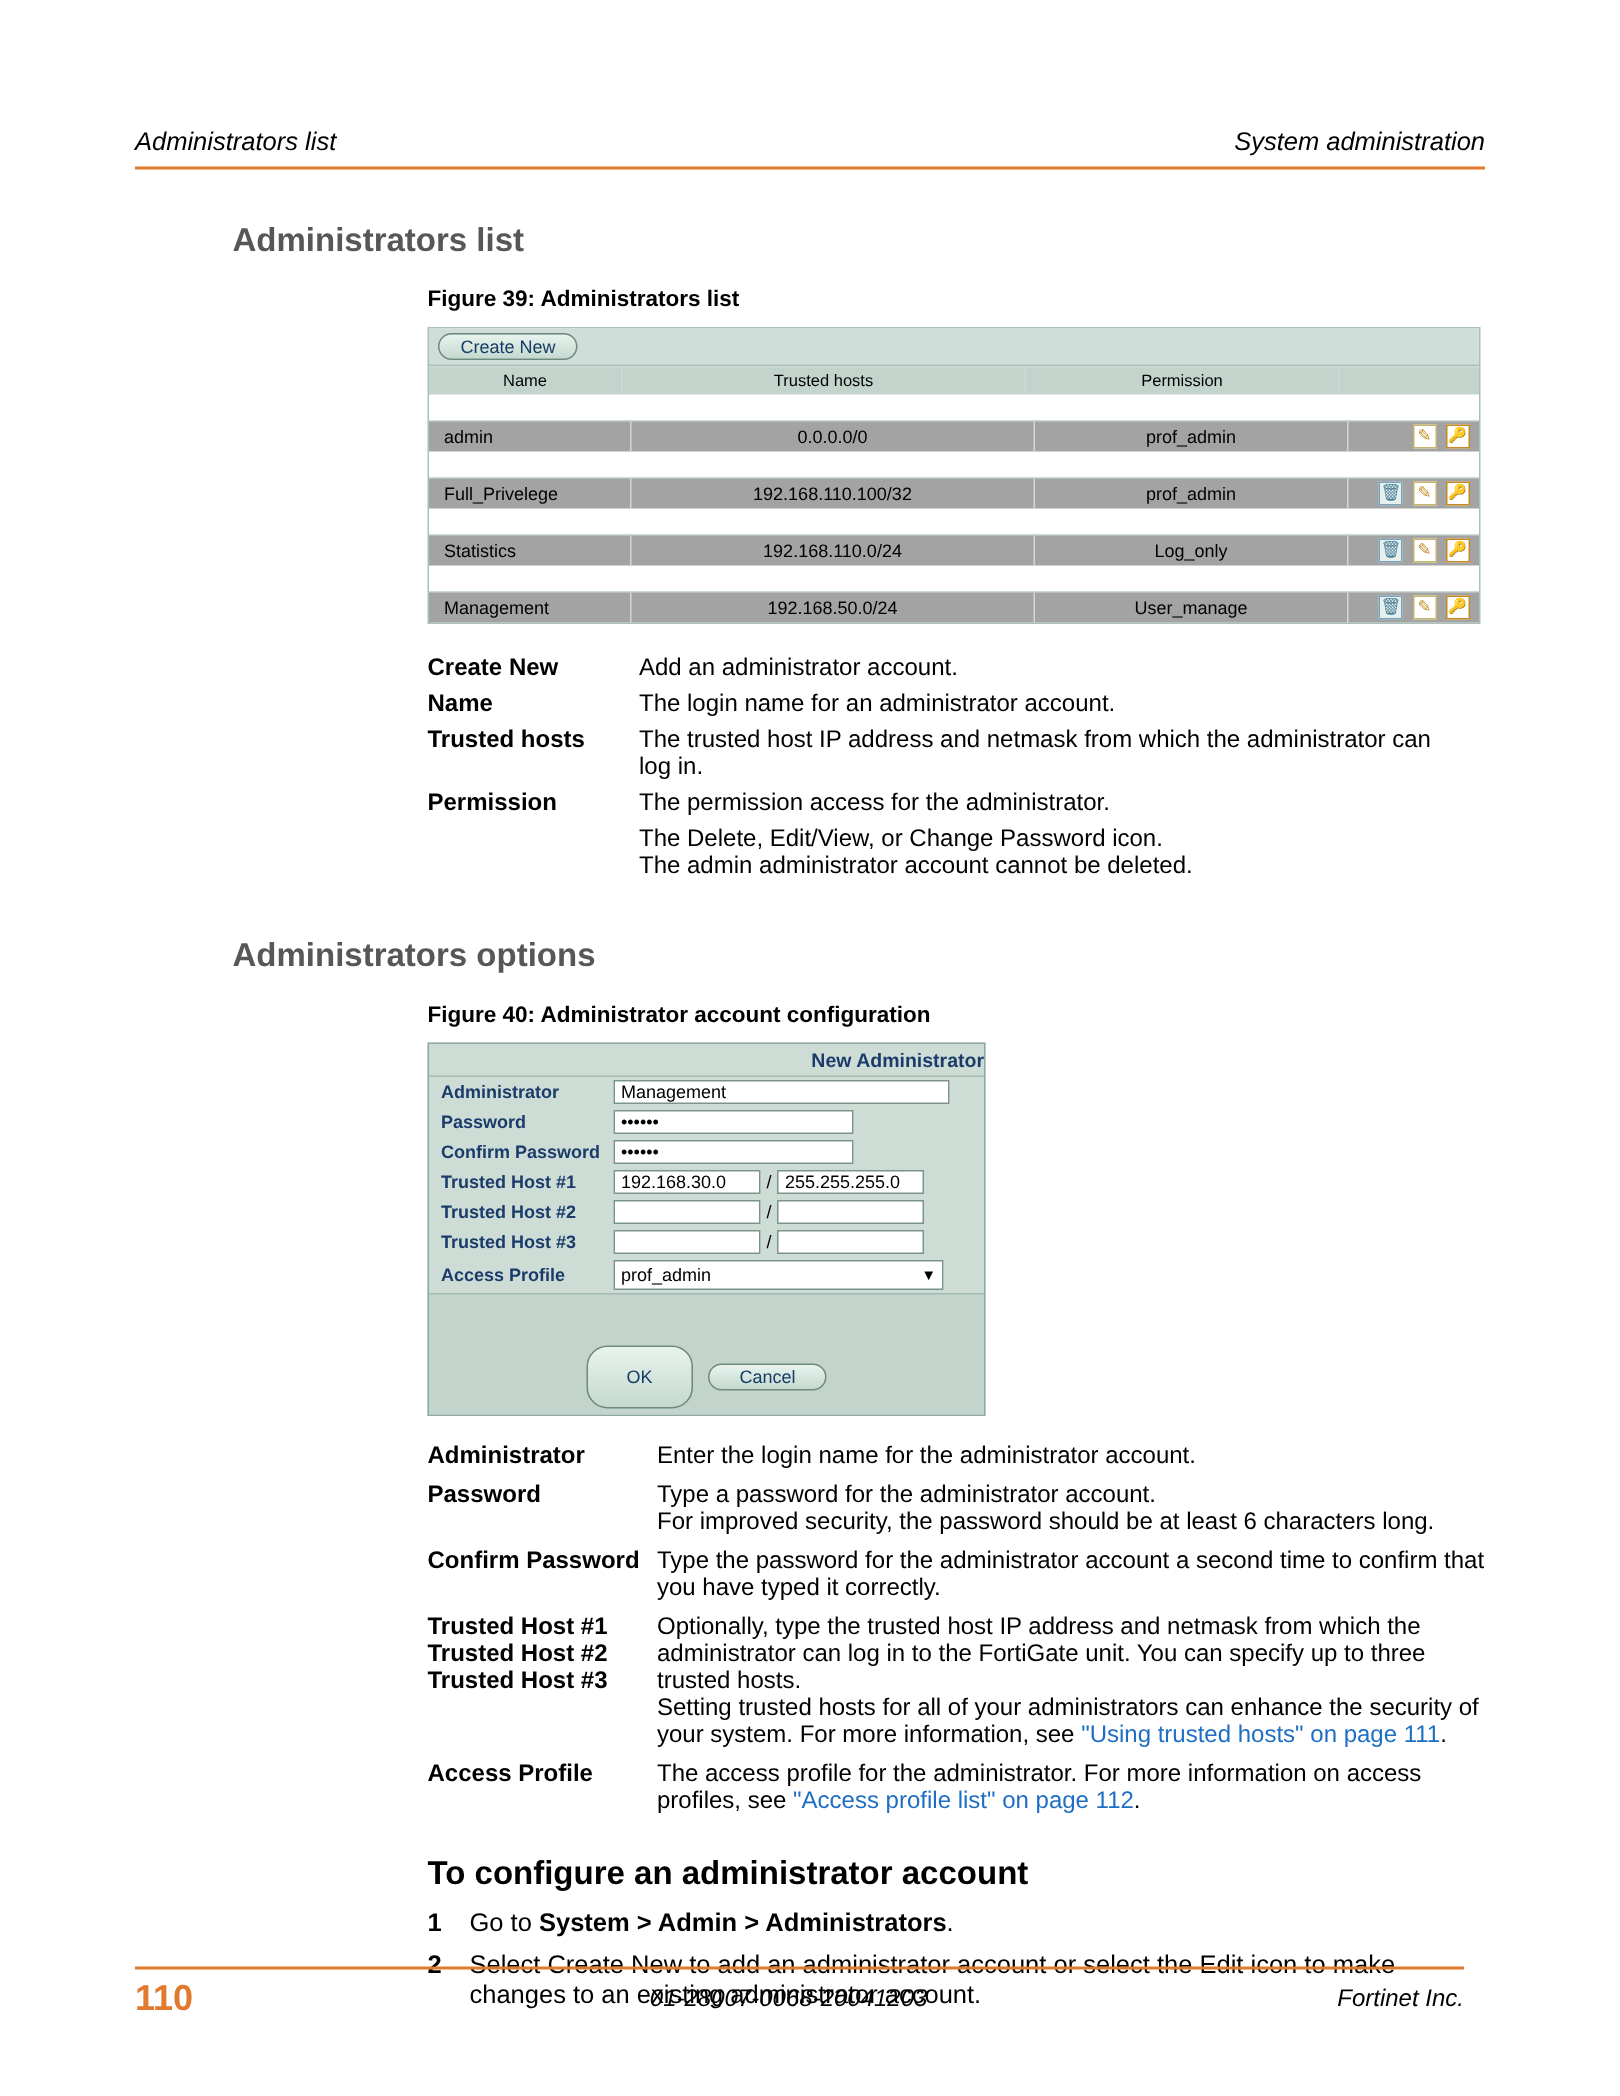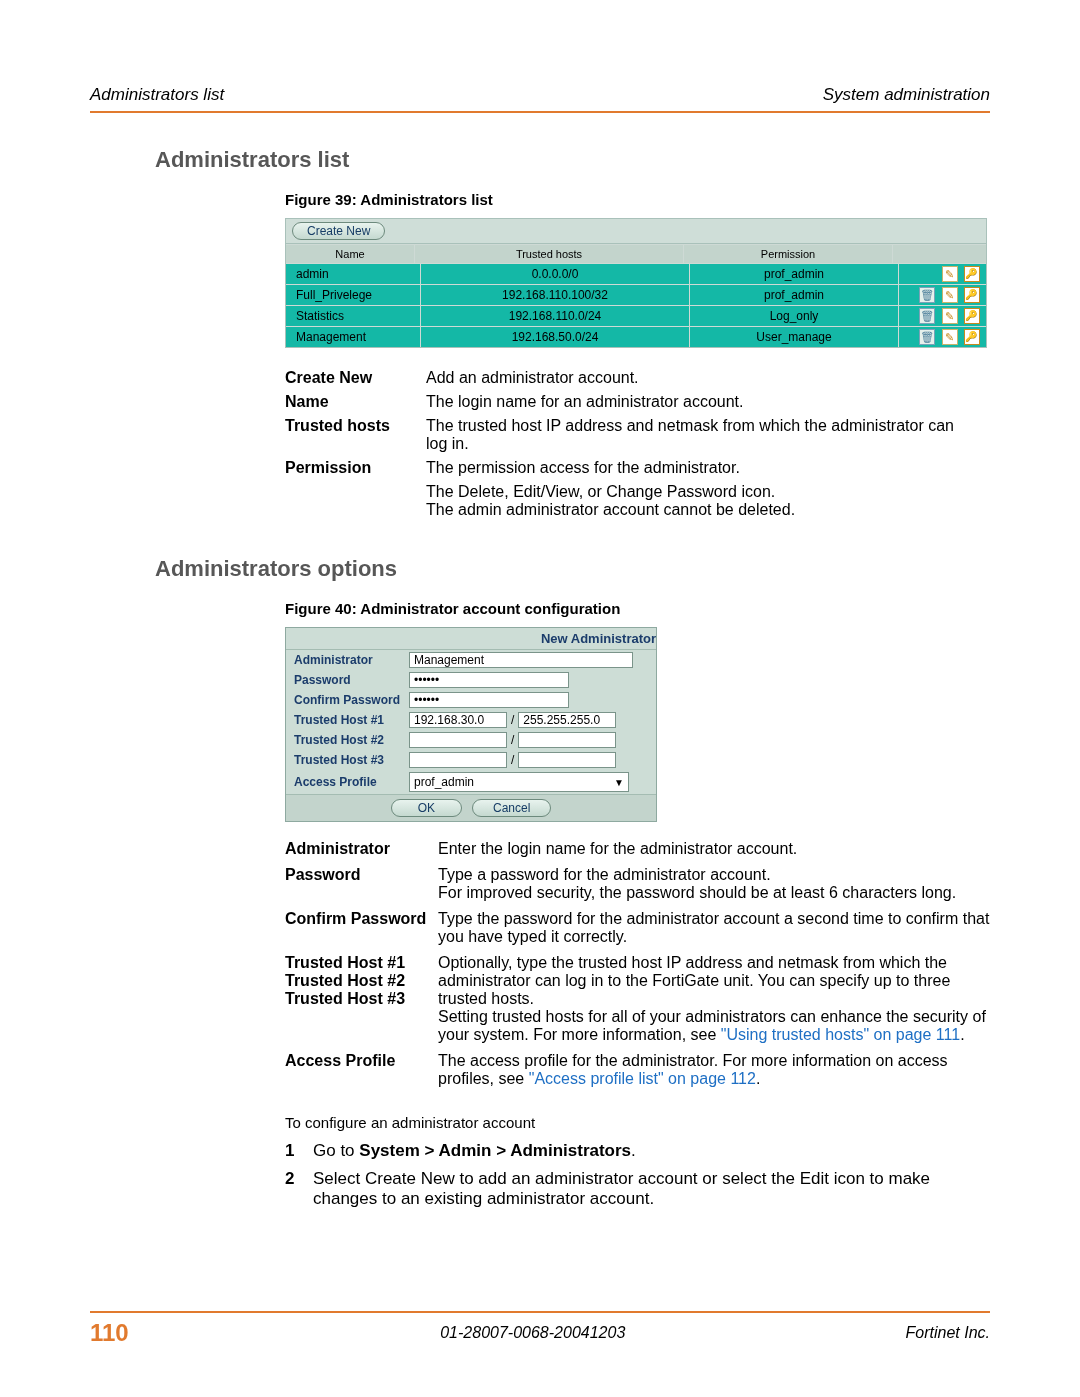--- a/index.html
+++ b/index.html
@@ -59,21 +59,21 @@
     background: linear-gradient(#e8f3ee,#c5d9d0);
     font-size: 12px;
     color: #163c65;
   }
   .al-headrow, .al-row {
     display: flex;
     align-items: center;
     border-top: 1px solid #cedad5;
   }
   .al-headrow { background: #c3d4cc; font-size: 11px; }
-  .al-row    { background: #14b8a6; }
+  .al-row    { background: #a3a3a3; margin-top: 17px; }
   .al-c1 { width: 120px; text-align: center; padding: 3px 4px; border-right: 1px solid #cedad5; }
   .al-c2 { width: 260px; text-align: center; padding: 3px 4px; border-right: 1px solid #cedad5; }
   .al-c3 { width: 200px; text-align: center; padding: 3px 4px; border-right: 1px solid #cedad5; }
   .al-c4 { flex: 1; text-align: right; padding: 2px 6px; }
   .al-c1.left { text-align: left; padding-left: 10px; }
   .ic {
     display: inline-block;
     width: 14px; height: 14px;
     margin-left: 3px;
     vertical-align: middle;
@@ -148,35 +148,35 @@
   .def2 {
     margin: 14px 0 0 195px;
     width: 720px;
     font-size: 16px;
     border-collapse: collapse;
   }
   .def2 td { vertical-align: top; padding: 4px 8px 4px 0; }
   .def2 td.k { font-weight: bold; width: 145px; }
   a.link { color: #1e6fc4; text-decoration: none; }
   .proc-head {
-    font-weight: normal;
-    font-size: 15px;
+    font-weight: bold;
+    font-size: 22px;
     margin: 22px 0 10px 195px;
   }
   .steps {
     margin-left: 195px;
     font-size: 17px;
   }
   .step { display:flex; margin-bottom:8px; }
   .step .n { width: 28px; font-weight: bold; }
   .step .t { flex:1; }
   
   .footer {
     position: absolute;
-    left: 90px; right: 90px;
+    left: 90px; right: 104px;
     bottom: 50px;
   }
   .hr-bot {
     height: 2px;
     background: #e17a2e;
     margin-bottom: 6px;
   }
   .footer-row {
     display:flex;
     align-items:center;
@@ -321,21 +321,21 @@
       <div class="na-inp med"></div>
     </div>
     <div class="na-row">
       <div class="na-label">Access Profile</div>
       <div class="na-select">
         <span>prof_admin</span>
         <span class="tri">▼</span>
       </div>
     </div>
     <div class="na-btns">
-      <span class="pillbtn" style="padding:1px 26px;">OK</span>
+      <span class="pillbtn" style="padding:13px 26px;margin-top:30px;">OK</span>
       &nbsp;
       <span class="pillbtn" style="padding:1px 20px;">Cancel</span>
     </div>
   </div>
 
   <table class="def2">
     <tbody>
         <tr>
       <td class="k">Administrator</td>
       <td>Enter the login name for the administrator account.</td>

